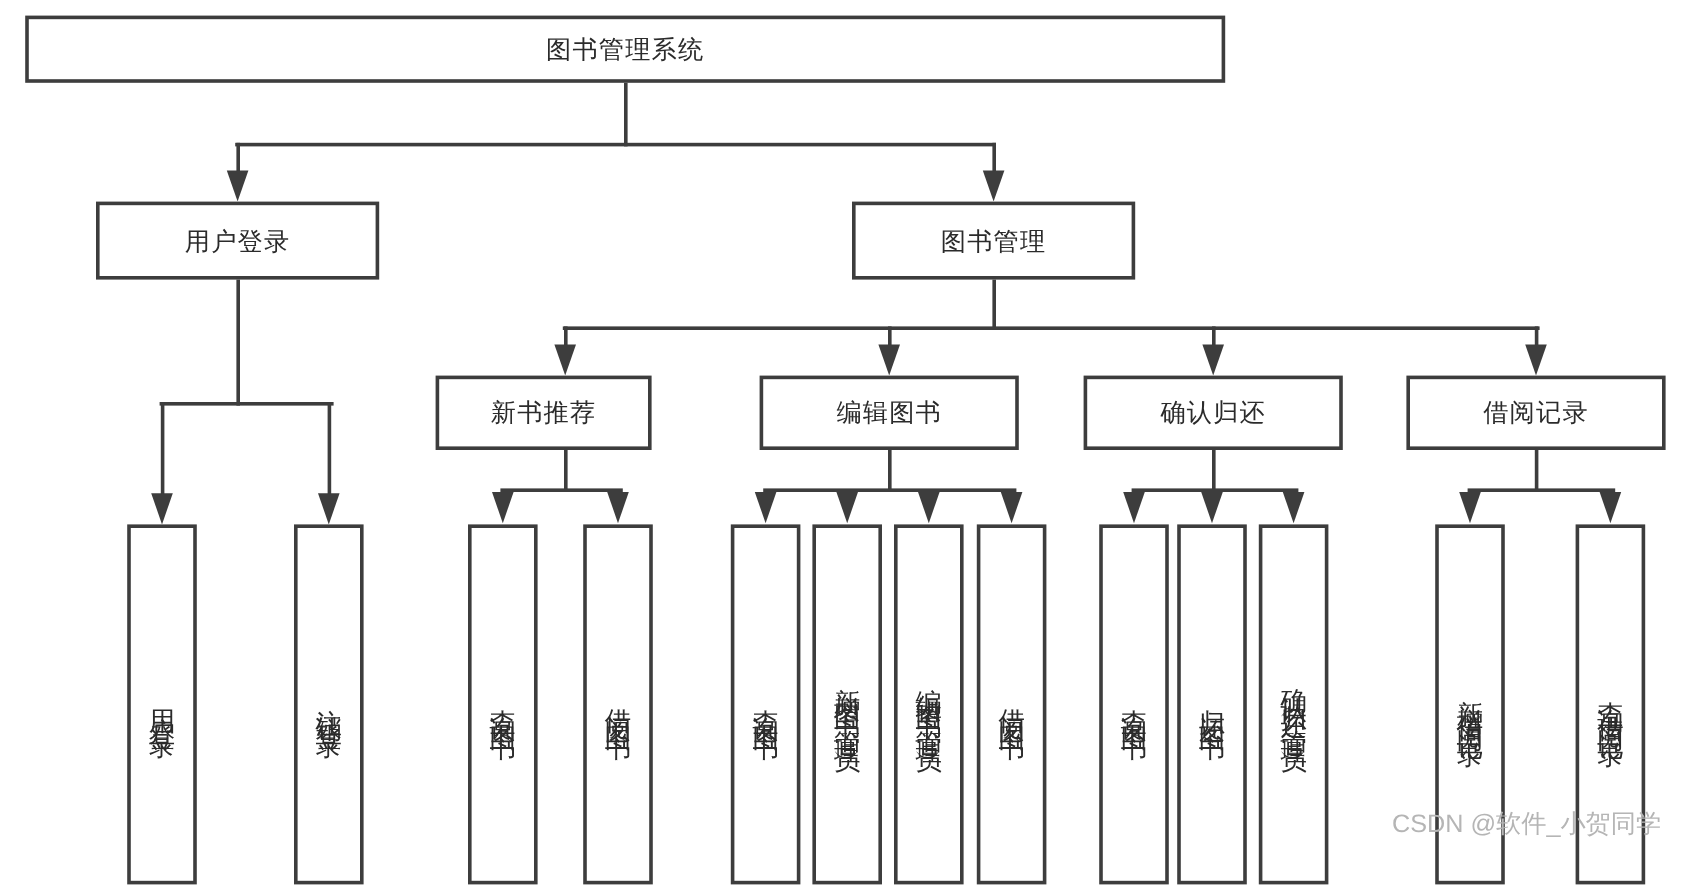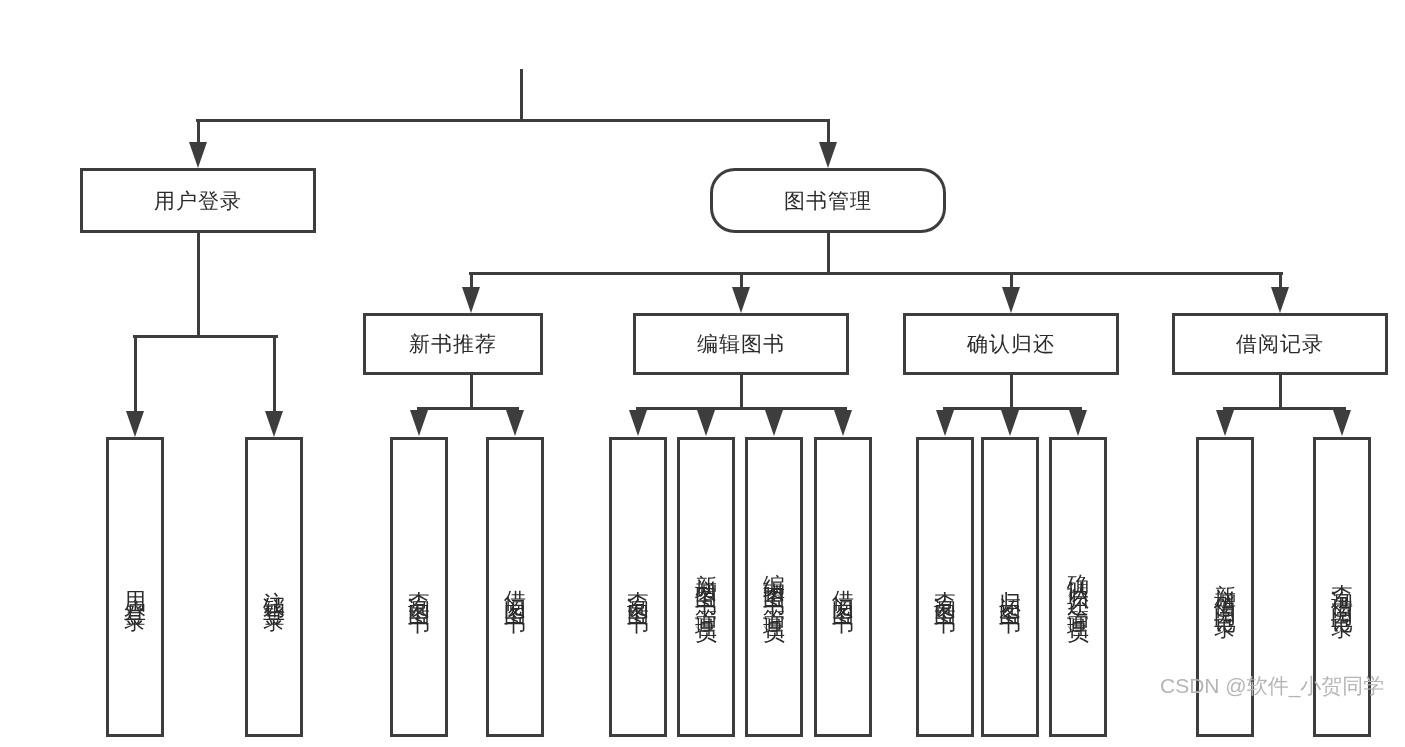--- a/index.html
+++ b/index.html
@@ -50,32 +50,35 @@
     color:var(--watermark);
     white-space:nowrap;
     z-index:5;
   }
 </style>
 </head>
 <body>
 
 <div id="canvas">
 
+  <div class="box" style="left:21px;top:13px;width:1000px;height:56px;">
+    <span>图书管理系统</span>
+  </div>
 
   <div class="vline" style="left:520px;top:69px;height:53px;"></div>
   <div class="hline" style="left:196px;top:119px;width:634px;"></div>
   <div class="vline" style="left:197px;top:119px;height:28px;"></div>
   <div class="vline" style="left:827px;top:119px;height:28px;"></div>
   <div class="arrow" style="left:189px;top:142px;"></div>
   <div class="arrow" style="left:819px;top:142px;"></div>
 
   <div class="box" style="left:80px;top:168px;width:236px;height:65px;">
     <span>用户登录</span>
   </div>
-  <div class="box" style="left:710px;top:168px;width:236px;height:65px;border-radius:25px;">
+  <div class="box" style="left:710px;top:168px;width:236px;height:65px;">
     <span>图书管理</span>
   </div>
 
   <div class="vline" style="left:197px;top:233px;height:105px;"></div>
   <div class="hline" style="left:133px;top:335px;width:145px;"></div>
   <div class="vline" style="left:134px;top:335px;height:80px;"></div>
   <div class="vline" style="left:273px;top:335px;height:80px;"></div>
   <div class="arrow" style="left:126px;top:411px;"></div>
   <div class="arrow" style="left:265px;top:411px;"></div>
 

